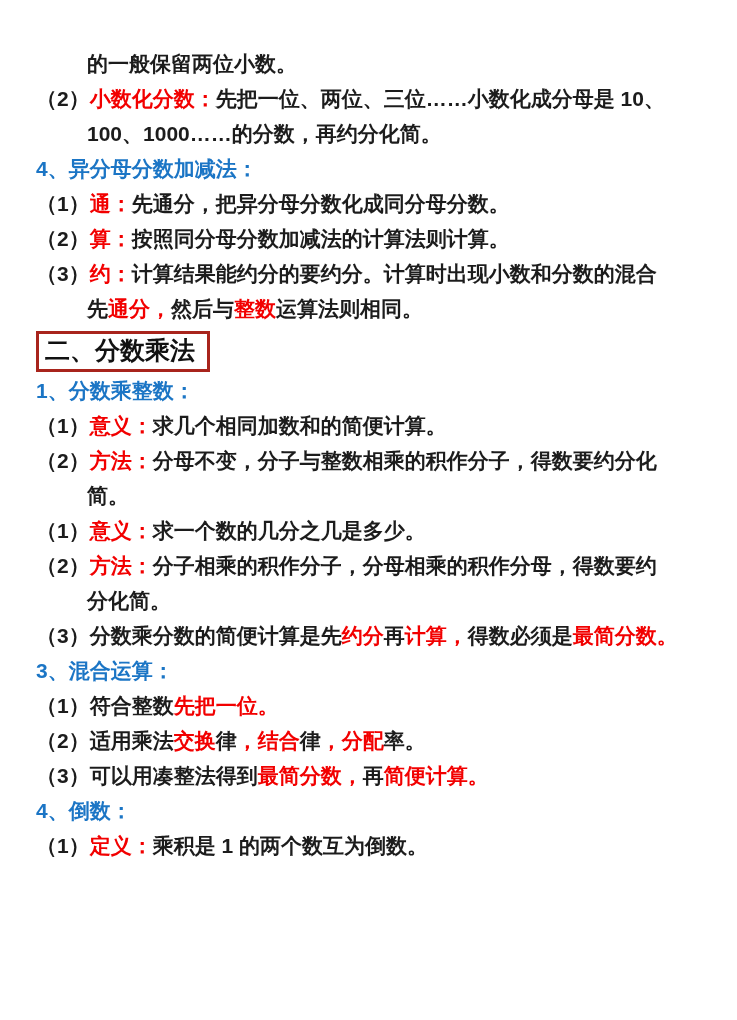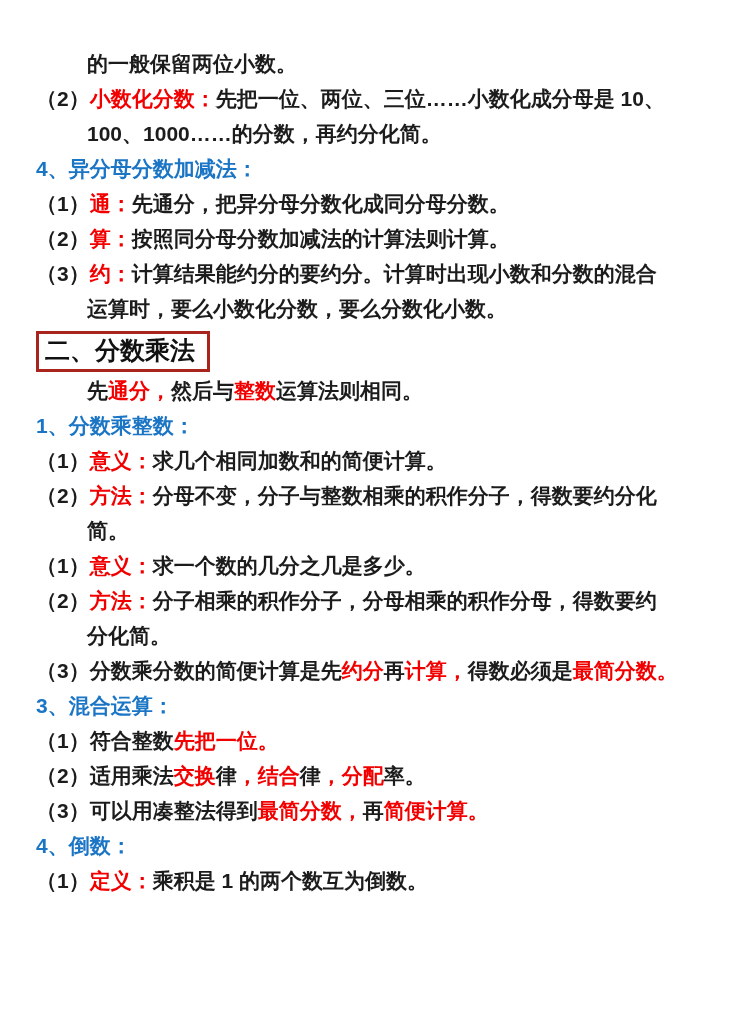--- a/index.html
+++ b/index.html
@@ -62,23 +62,22 @@
 
 <div class="doc">
   <div id="content">
       <div class="line cont"><span class="seg-black">的一般保留两位小数。</span></div>
       <div class="line "><span class="seg-black">（2）</span><span class="seg-red">小数化分数：</span><span class="seg-black">先把一位、两位、三位……小数化成分母是 10、</span></div>
       <div class="line cont"><span class="seg-black">100、1000……的分数，再约分化简。</span></div>
       <div class="line  blue"><span class="seg-blue">4、异分母分数加减法：</span></div>
       <div class="line "><span class="seg-black">（1）</span><span class="seg-red">通：</span><span class="seg-black">先通分，把异分母分数化成同分母分数。</span></div>
       <div class="line "><span class="seg-black">（2）</span><span class="seg-red">算：</span><span class="seg-black">按照同分母分数加减法的计算法则计算。</span></div>
       <div class="line "><span class="seg-black">（3）</span><span class="seg-red">约：</span><span class="seg-black">计算结果能约分的要约分。计算时出现小数和分数的混合</span></div>
-      <div class="line cont"><span class="seg-black">运算时，要么小数化分数，要么分数化小数。</span></div>
+      <div class="line cont"><span class="seg-black">先</span><span class="seg-red">通分，</span><span class="seg-black">然后与</span><span class="seg-red">整数</span><span class="seg-black">运算法则相同。</span></div>
       <div class="line boxedline"><span class="titlebox">二、分数乘法</span></div>
-      <div class="line cont"><span class="seg-black">先</span><span class="seg-red">通分，</span><span class="seg-black">然后与</span><span class="seg-red">整数</span><span class="seg-black">运算法则相同。</span></div>
       <div class="line  blue"><span class="seg-blue">1、分数乘整数：</span></div>
       <div class="line "><span class="seg-black">（1）</span><span class="seg-red">意义：</span><span class="seg-black">求几个相同加数和的简便计算。</span></div>
       <div class="line "><span class="seg-black">（2）</span><span class="seg-red">方法：</span><span class="seg-black">分母不变，分子与整数相乘的积作分子，得数要约分化</span></div>
       <div class="line cont"><span class="seg-black">简。</span></div>
       <div class="line "><span class="seg-black">（1）</span><span class="seg-red">意义：</span><span class="seg-black">求一个数的几分之几是多少。</span></div>
       <div class="line "><span class="seg-black">（2）</span><span class="seg-red">方法：</span><span class="seg-black">分子相乘的积作分子，分母相乘的积作分母，得数要约</span></div>
       <div class="line cont"><span class="seg-black">分化简。</span></div>
       <div class="line "><span class="seg-black">（3）分数乘分数的简便计算是先</span><span class="seg-red">约分</span><span class="seg-black">再</span><span class="seg-red">计算，</span><span class="seg-black">得数必须是</span><span class="seg-red">最简分数。</span></div>
       <div class="line  blue"><span class="seg-blue">3、混合运算：</span></div>
       <div class="line "><span class="seg-black">（1）符合整数</span><span class="seg-red">先把一位。</span></div>

